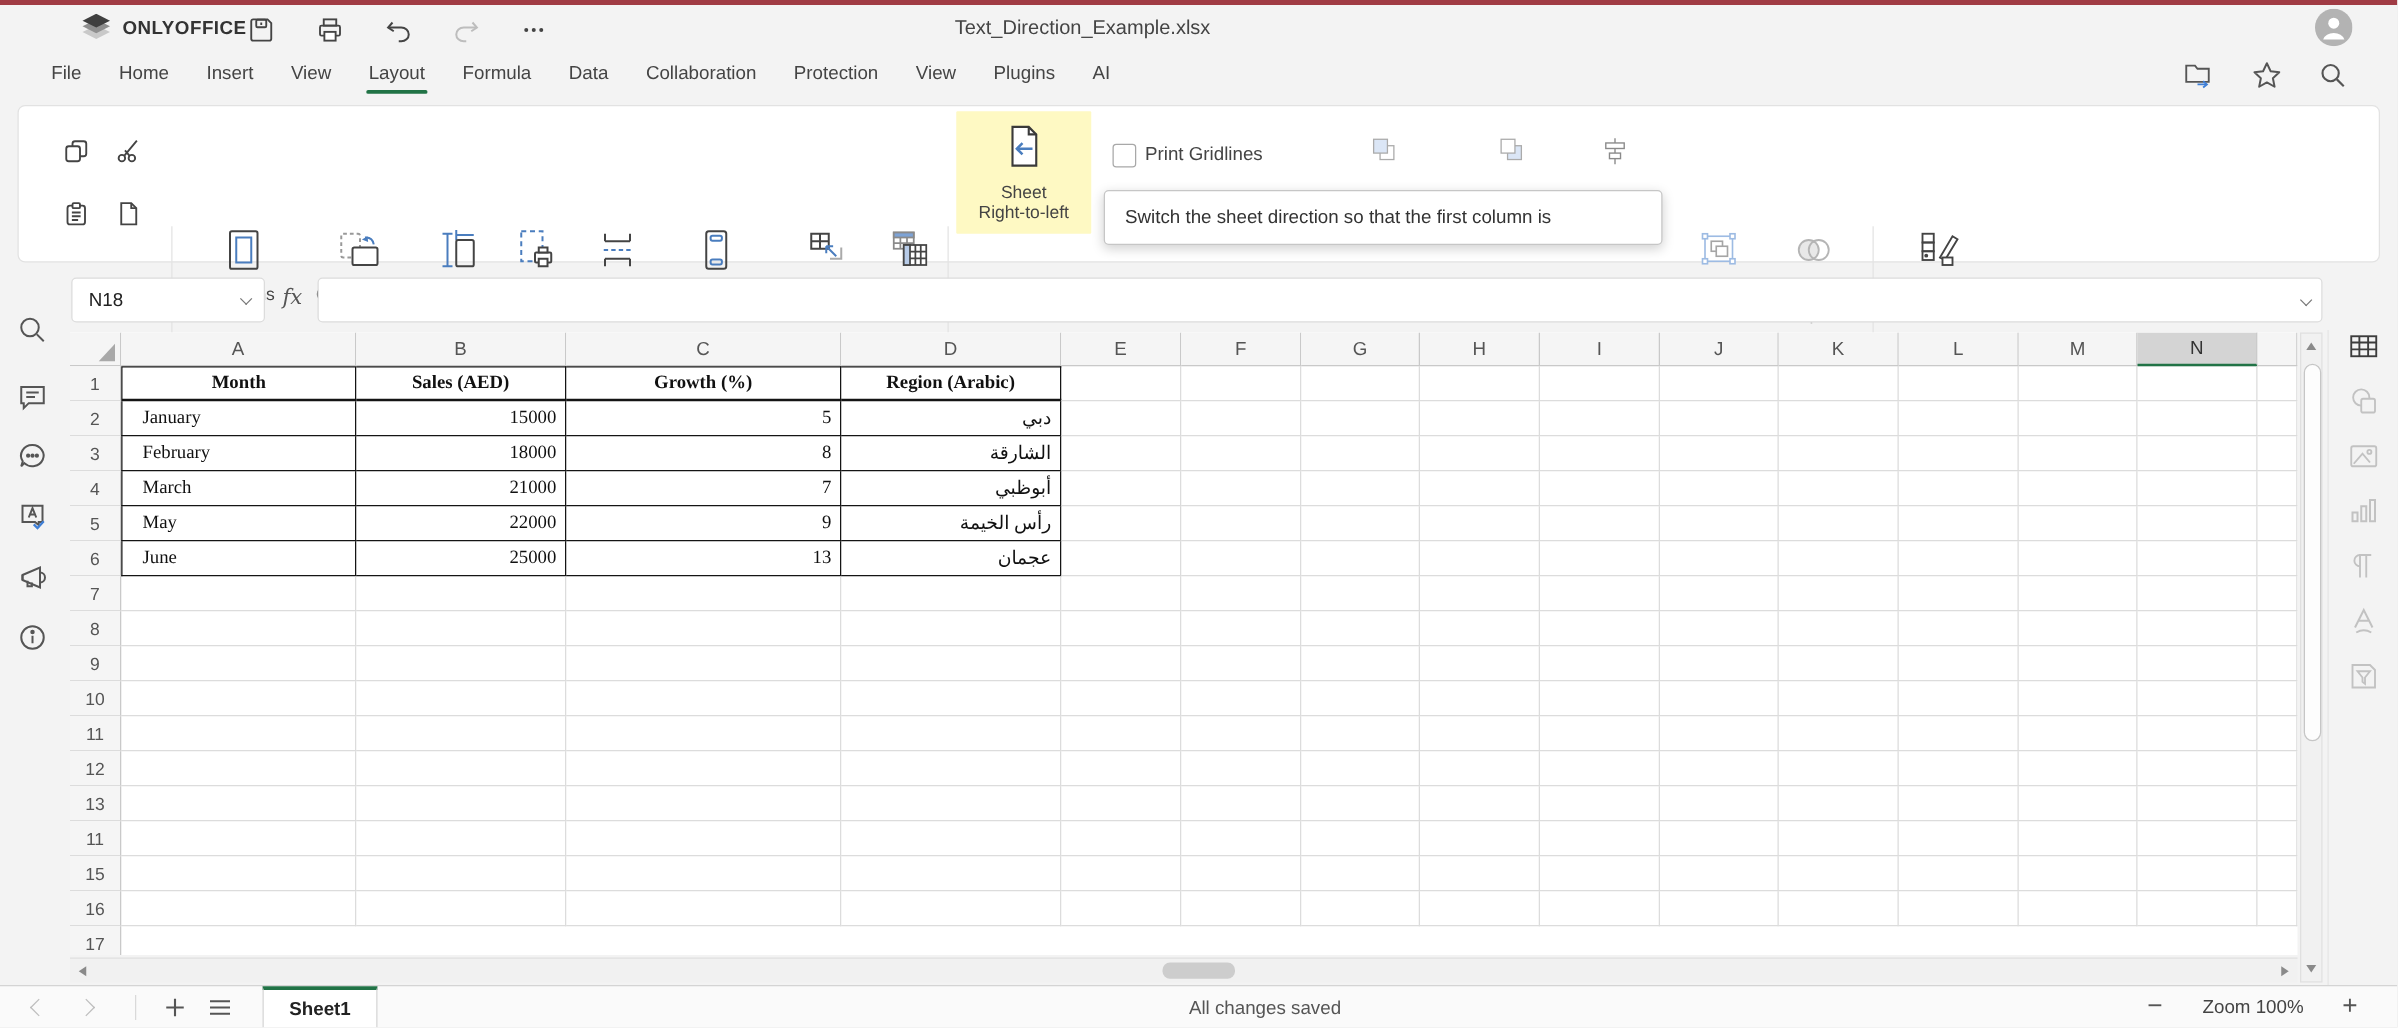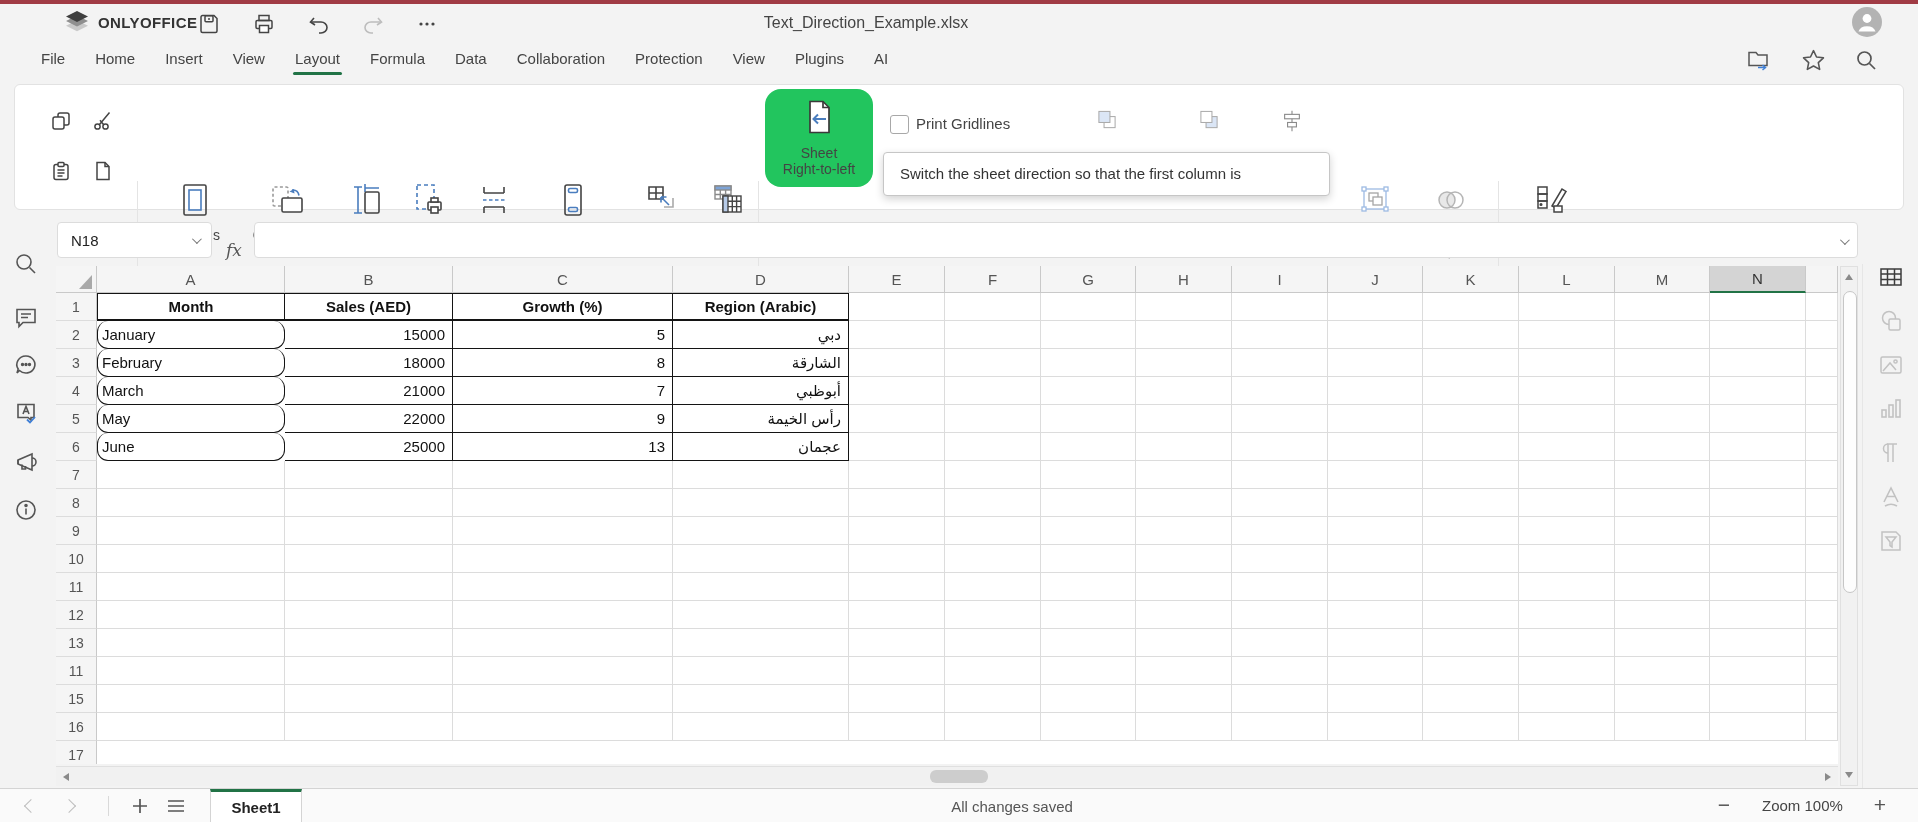--- a/index.html
+++ b/index.html
@@ -24,57 +24,57 @@
   #ribbon{left:14px;top:84px;width:1890px;height:126px;background:#fff;border:1px solid #e2e2e2;border-radius:6px;box-sizing:border-box;}
   .rdiv{top:96px;width:1px;height:100px;background:#e4e4e4;}
   .rbtn{top:88px;width:96px;text-align:center;cursor:pointer;}
   .rbtn .ric{height:54px;display:flex;align-items:center;justify-content:center;}
   .rlab{font-size:14px;line-height:16px;color:#444;}
   .rlab.dis{color:#c9c9c9;}
   .chev{display:inline-block;width:6px;height:6px;border-right:1.4px solid #777;border-bottom:1.4px solid #777;transform:rotate(45deg) translateY(-2px);margin-left:2px;}
   .chev.solo{margin-top:2px;}
   .chev.dis{border-color:#cfcfcf;}
   .sicon{width:28px;height:28px;display:flex;align-items:center;justify-content:center;cursor:pointer;}
-  #rtl-btn{left:764px;top:88px;width:108px;height:98px;background:#22c55e;border-radius:16px;text-align:center;cursor:pointer;}
+  #rtl-btn{left:764px;top:88px;width:108px;height:98px;background:#fef9c3;border-radius:1px;text-align:center;cursor:pointer;}
   #rtl-btn .ric{height:56px;display:flex;align-items:center;justify-content:center;}
   
   .cbx{left:889px;top:114px;width:17px;height:17px;border:1px solid #a8a8a8;border-radius:3px;background:#fff;cursor:pointer;}
   
   #tooltip{left:883px;top:152px;width:447px;box-sizing:border-box;background:#fff;border:1px solid #c6c6c6;border-radius:4px;
            box-shadow:0 3px 9px rgba(0,0,0,.18);padding:10px 16px;font-size:15px;line-height:22px;color:#333;z-index:60;}
   
   #namebox{left:57px;top:222px;width:155px;height:36px;background:#fff;border:1px solid #dcdcdc;border-radius:4px;box-sizing:border-box;
            display:flex;align-items:center;font-size:15px;color:#222;padding-left:13px;cursor:pointer;}
   #namebox .chev{position:absolute;right:12px;}
-  .fx{left:226px;top:228px;font-family:"DejaVu Serif",serif;font-style:italic;font-size:17px;color:#555;margin-top:12px;}
+  .fx{left:226px;top:228px;font-family:"DejaVu Serif",serif;font-style:italic;font-size:17px;color:#555;}
   #fbar{left:254px;top:222px;width:1604px;height:36px;background:#fff;border:1px solid #dcdcdc;border-radius:4px;box-sizing:border-box;}
   #fbar .chev{position:absolute;right:10px;top:15px;}
   
   #leftbar{left:0;top:264px;width:52px;height:524px;background:#f3f3f3;}
   #rightbar{left:1862px;top:264px;width:56px;height:524px;background:#f3f3f3;border-left:1px solid #e6e6e6;}
   .lic{position:absolute;left:14px;width:24px;height:24px;cursor:pointer;}
   .ric2{position:absolute;left:15px;width:26px;height:26px;cursor:pointer;}
   
   #grid{left:56px;top:266px;width:1782px;height:498px;background:#fff;overflow:hidden;}
   #corner{position:absolute;left:0;top:0;width:41px;height:27px;background:#f5f5f5;border-right:1px solid #c9c9c9;border-bottom:1px solid #c9c9c9;box-sizing:border-box;cursor:pointer;}
   #colhdrs{position:absolute;left:41px;top:0;height:27px;display:flex;}
   .colhdr{height:27px;box-sizing:border-box;border-right:1px solid #c9c9c9;border-bottom:1px solid #c9c9c9;background:#f5f5f5;
           font-size:15px;color:#555;display:flex;align-items:center;justify-content:center;cursor:pointer;}
   .colhdr.sel{background:#d4d4d4;border-bottom:2px solid #217346;color:#333;}
   #rowhdrs{position:absolute;left:0;top:27px;width:41px;}
   .rowhdr{width:41px;height:28px;box-sizing:border-box;border-right:1px solid #c9c9c9;border-bottom:1px solid #dcdcdc;background:#f5f5f5;
           font-size:14px;color:#555;display:flex;align-items:center;justify-content:center;cursor:pointer;}
   #cells{position:absolute;left:41px;top:27px;}
-  .row{display:flex;height:28px;}
+  .row{display:flex;height:28px;font-family:Liberation Serif, serif;}
   .cell{height:28px;box-sizing:border-box;border-right:1px solid #dcdcdc;border-bottom:1px solid #dcdcdc;font-size:15px;color:#111;
         display:flex;align-items:center;overflow:hidden;white-space:nowrap;cursor:cell;}
   .cell.tb{border-right:1px solid #141414;border-bottom:1px solid #141414;}
   .cell.tbh{font-weight:bold;justify-content:center;border-bottom-width:2px;border-top:1px solid #141414;}
   .cell.tl{border-left:1px solid #141414;}
-  .cell.al{padding-left:4px;border-radius:11px;}
+  .cell.al{padding-left:16px;}
   .cell.ar{justify-content:flex-end;padding-right:7px;}
   
   #vscroll{left:1840px;top:266px;width:18px;height:520px;background:#f1f1f1;border:1px solid #e0e0e0;box-sizing:border-box;}
   #vthumb{position:absolute;left:2px;top:24px;width:12px;height:300px;background:#fdfdfd;border:1px solid #c6c6c6;border-radius:7px;cursor:grab;}
   #hscroll{left:56px;top:766px;width:1782px;height:20px;background:#f1f1f1;border-top:1px solid #e0e0e0;box-sizing:border-box;}
   #hthumb{position:absolute;left:874px;top:3px;width:58px;height:13px;background:#cdcdcd;border-radius:6px;cursor:grab;}
   .sarrow{position:absolute;width:0;height:0;}
   
   #sheetbar{left:0;top:788px;width:1918px;height:34px;background:#fafafa;border-top:1px solid #d4d4d4;box-sizing:border-box;}
   .nav-chev{position:absolute;top:12px;width:9px;height:9px;border-left:1.6px solid #bdbdbd;border-bottom:1.6px solid #bdbdbd;cursor:pointer;}

